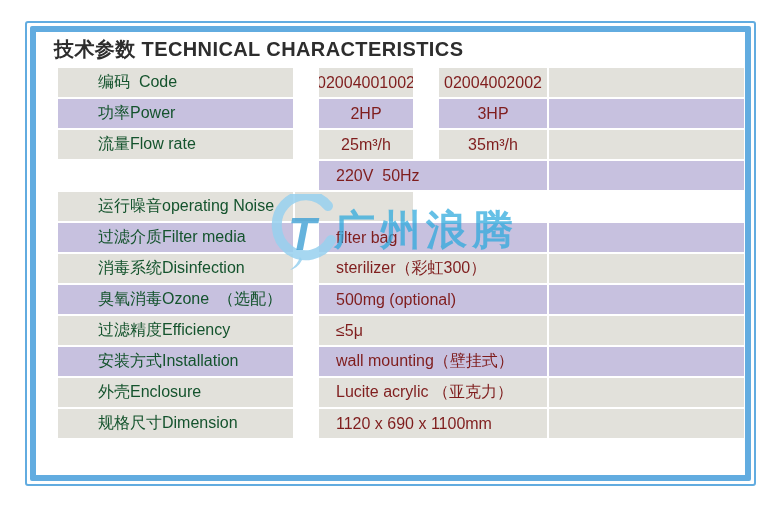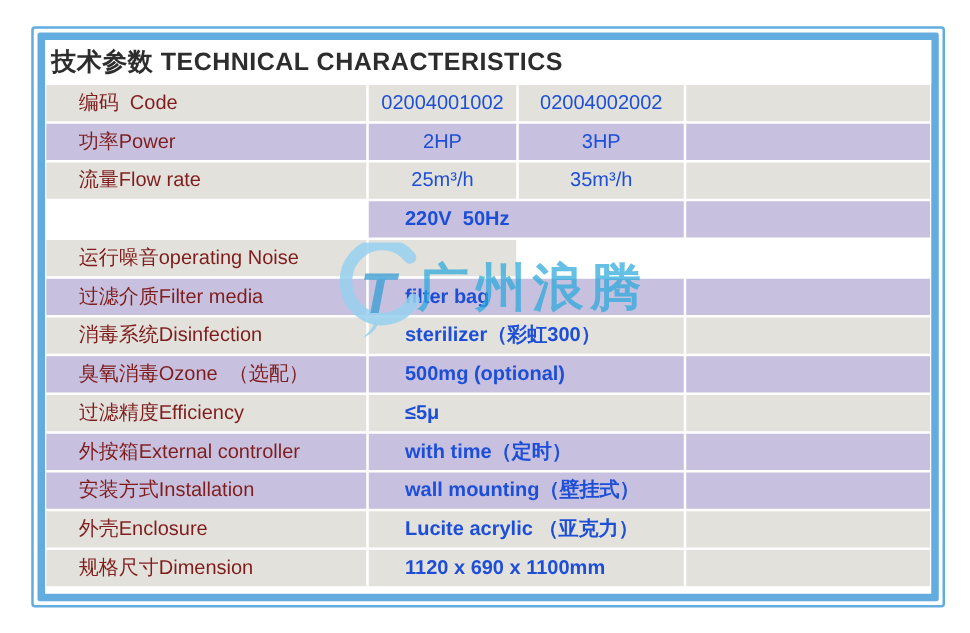--- a/index.html
+++ b/index.html
@@ -14,44 +14,44 @@
     border:2px solid #62ace0;border-radius:3px;box-sizing:border-box;
   }
   .frame-inner{
     position:absolute;inset:3px;
     border:6px solid #62ace0;border-radius:2px;box-sizing:border-box;
     background:#ffffff;
   }
   .content{position:absolute;inset:0;}
   .title-bar{
     height:35px;display:flex;align-items:center;
-    padding-left:5px;background:#ffffff;
+    padding-left:18px;background:#ffffff;
   }
   .title-bar span{
     font-size:20px;font-weight:bold;color:#2d2d2d;letter-spacing:.4px;
     white-space:pre;
   }
   .spec-table{position:absolute;left:1px;right:1px;top:36px;}
   .row{
     display:grid;
     grid-template-columns:256px 118px 132px 1fr;
     column-gap:2px;
     height:29px;
     margin-bottom:2px;
   }
   .cell{
     display:flex;align-items:center;box-sizing:border-box;
     font-size:16px;white-space:pre;overflow:hidden;
   }
   .row.gray .cell{background:#e2e1db;}
   .row.lav  .cell{background:#c7c1df;}
-  .cell.label{padding-left:26px;color:#7f1d1d;}
-  .cell.val{color:#1d4ed8;}
+  .cell.label{padding-left:40px;color:#14532d;margin-left:21px;}
+  .cell.val{color:#7f1d1d;margin-left:24px;}
   .cell.center{justify-content:center;}
-  .cell.span2{grid-column:2 / 4;padding-left:29px;font-weight:bold;}
+  .cell.span2{grid-column:2 / 4;padding-left:17px;}
   .watermark{
     position:absolute;left:268px;top:194px;width:260px;height:80px;
     pointer-events:none;display:flex;align-items:flex-start;
   }
   .wm-text{
     font-size:41px;font-weight:bold;line-height:72px;
     letter-spacing:5px;white-space:pre;
     color:rgba(41,168,220,0.72);
     text-align:center;
   }
@@ -109,25 +109,20 @@
             <div class="cell label">臭氧消毒Ozone  （选配）</div>
             <div class="cell val span2">500mg (optional)</div>
             <div class="cell "></div>
           </div>
           <div class="row gray">
             <div class="cell label">过滤精度Efficiency</div>
             <div class="cell val span2">≤5μ</div>
             <div class="cell "></div>
           </div>
           <div class="row lav">
-            <div class="cell label">外按箱External controller</div>
-            <div class="cell val span2">with time（定时）</div>
-            <div class="cell "></div>
-          </div>
-          <div class="row lav">
             <div class="cell label">安装方式Installation</div>
             <div class="cell val span2">wall mounting（壁挂式）</div>
             <div class="cell "></div>
           </div>
           <div class="row gray">
             <div class="cell label">外壳Enclosure</div>
             <div class="cell val span2">Lucite acrylic （亚克力）</div>
             <div class="cell "></div>
           </div>
           <div class="row gray">

